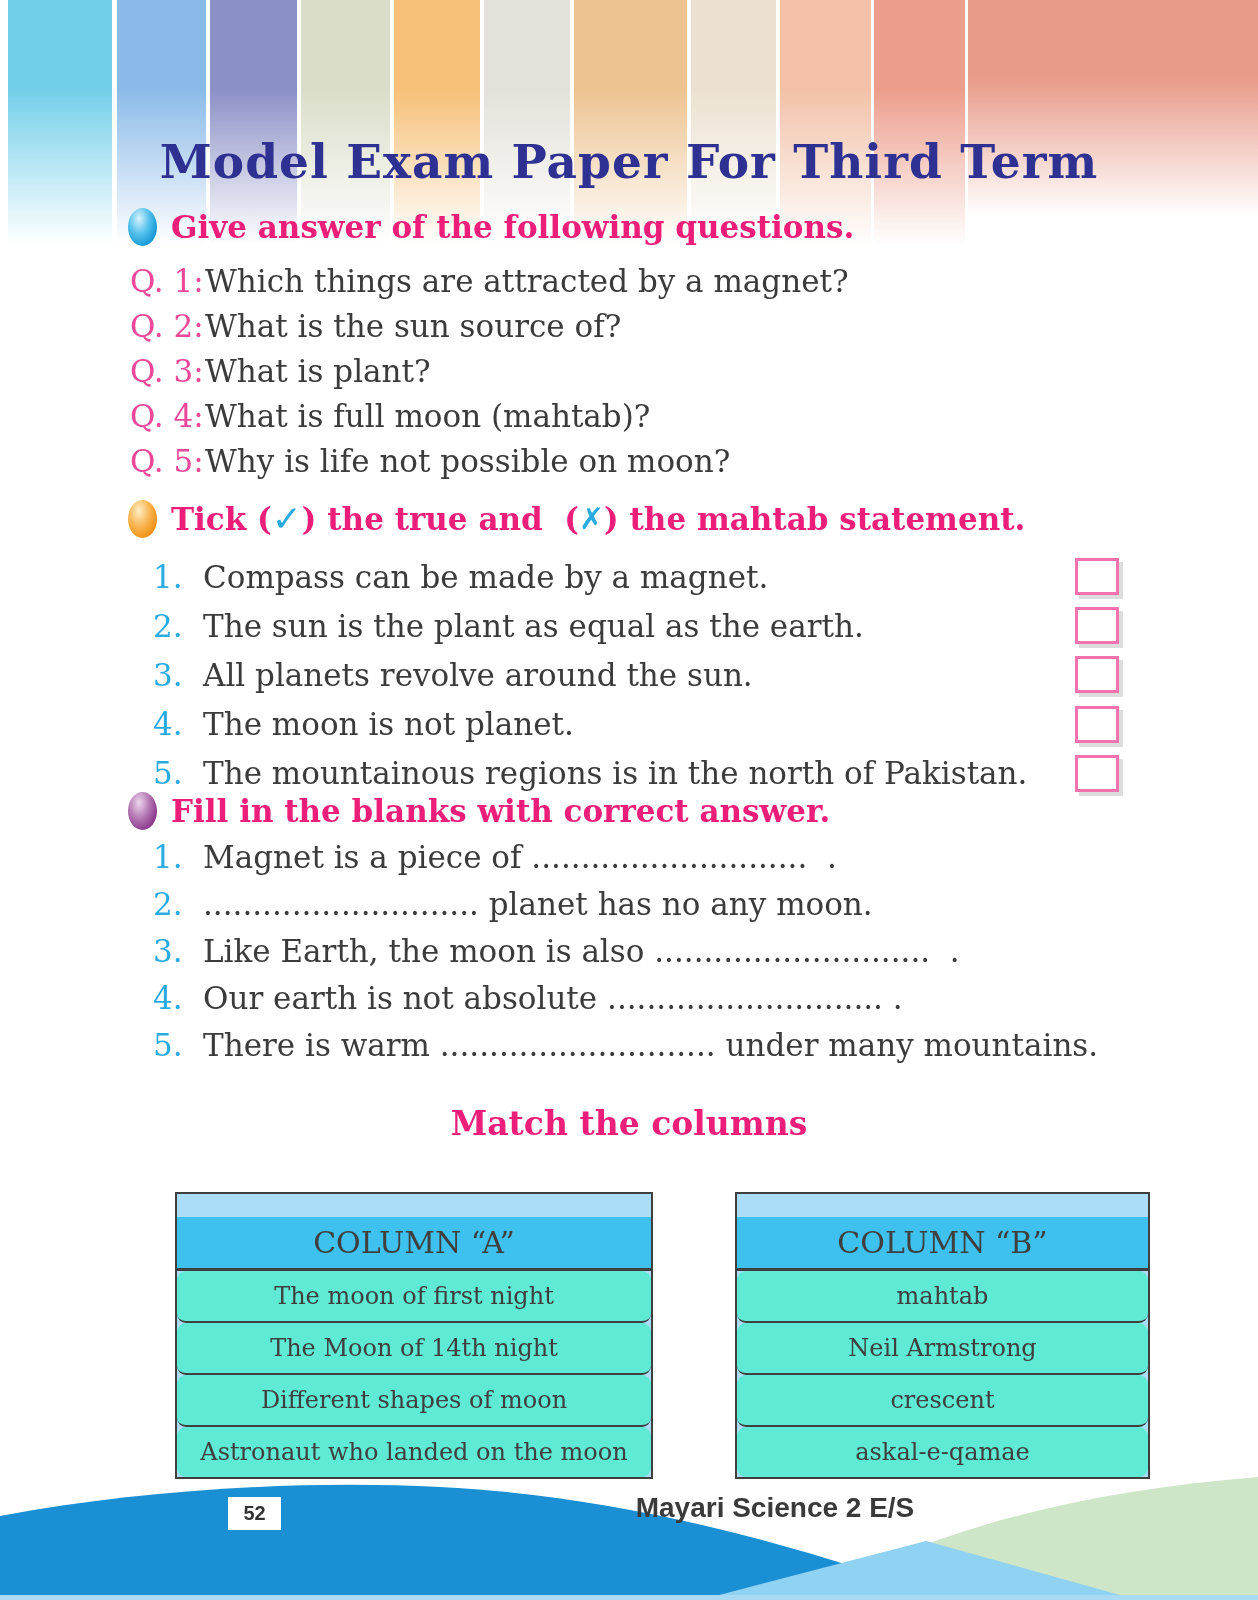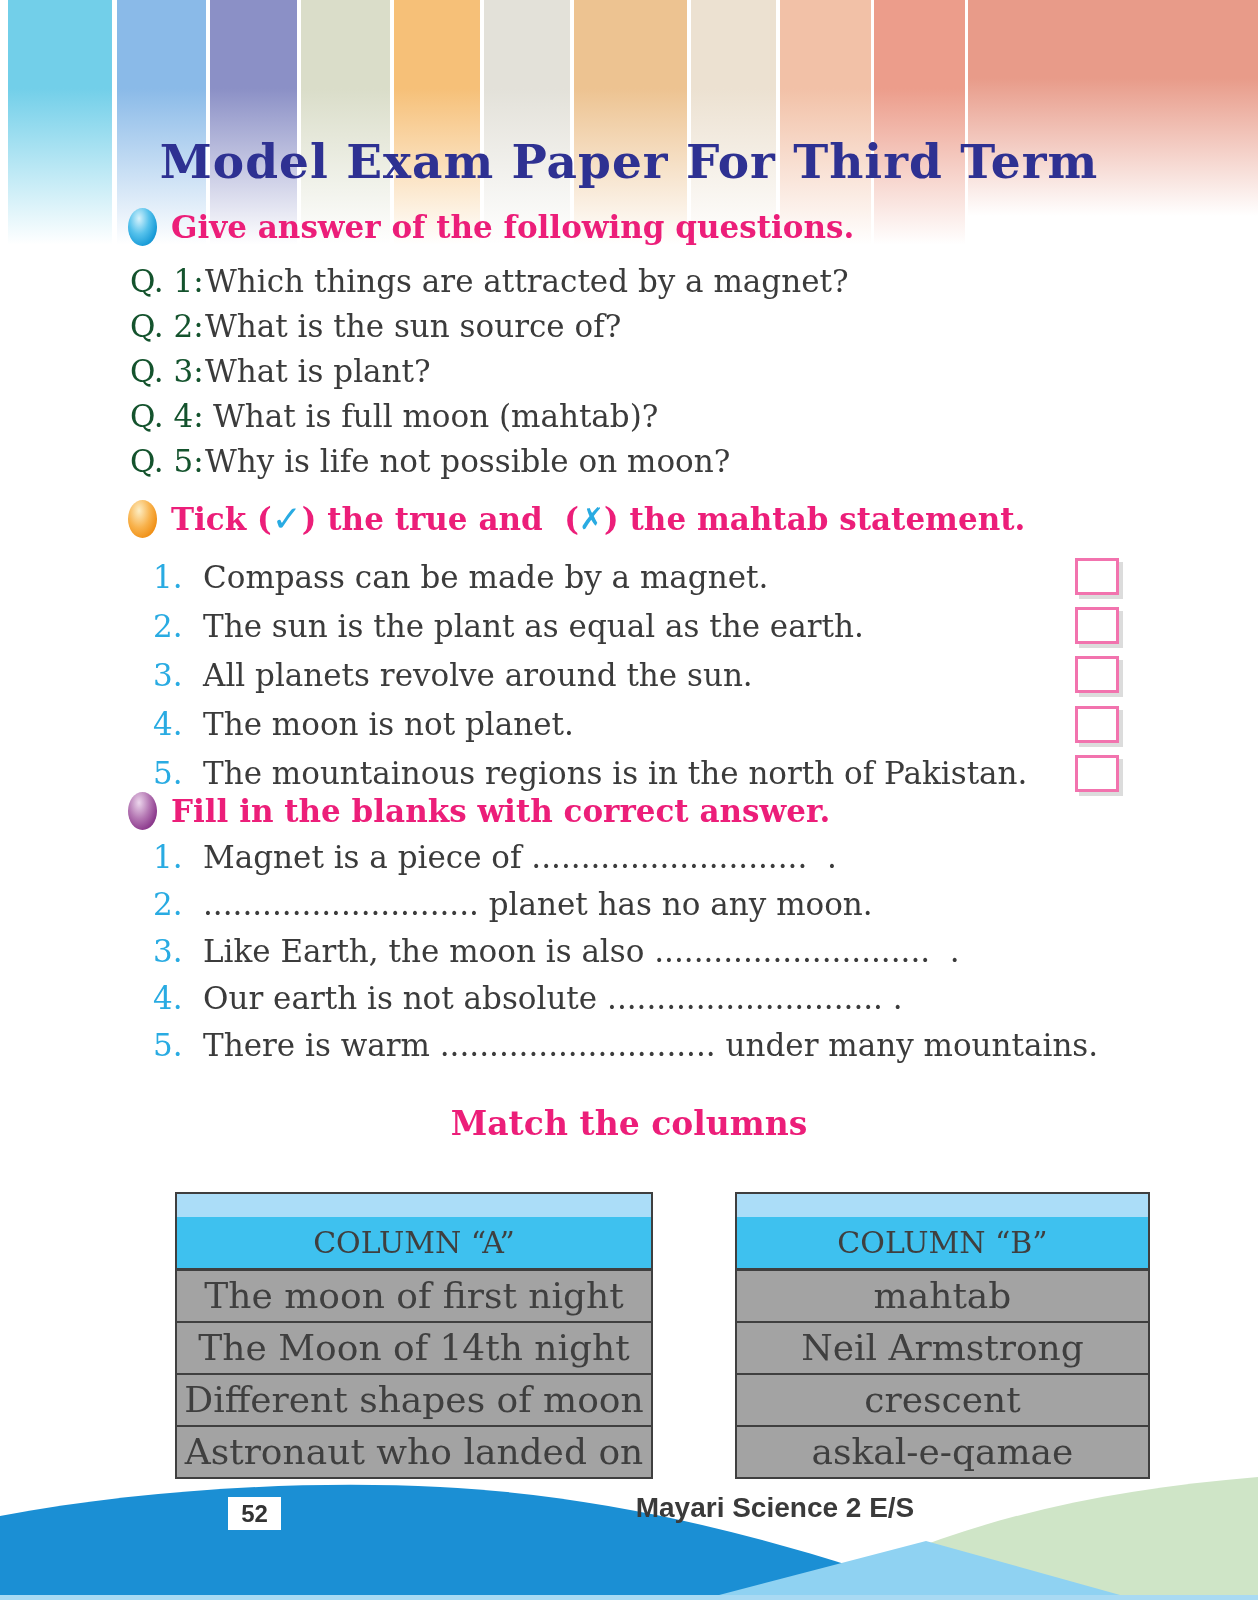--- a/index.html
+++ b/index.html
@@ -31,47 +31,47 @@
   .bullet{width:29px;height:38px;border-radius:50%;margin-right:14px;flex:0 0 auto;}
   .bullet-blue{background:radial-gradient(ellipse at 38% 28%, #d6f2fc 0%, #56c2ec 40%, #1a9cd8 72%, #0d77b5 100%);}
   .bullet-orange{background:radial-gradient(ellipse at 38% 28%, #fdeec4 0%, #f8b24c 45%, #ef8d12 78%, #c96f06 100%);}
   .bullet-purple{background:radial-gradient(ellipse at 38% 28%, #ecd6ec 0%, #b477b3 42%, #8e3d8f 72%, #6f2470 100%);}
   .sec-title{font-size:31px;font-weight:bold;color:#EC1E79;white-space:pre;}
   .sym{font-weight:bold;color:#29ABE2;white-space:pre;font-family:"DejaVu Sans",sans-serif;}
   .sym-check{font-size:36px;line-height:30px;}
   .sym-cross{font-size:30px;line-height:30px;}
   
   .q-row{position:absolute;left:130px;display:flex;font-size:31px;line-height:38px;}
-  .q-label{color:#14532d;width:75px;flex:0 0 auto;}
+  .q-label{color:#ec4899;width:75px;flex:0 0 auto;}
   .row-text{color:#3B3B3B;white-space:pre;}
   
   .n-row{position:absolute;left:153px;display:flex;font-size:31px;line-height:38px;}
   .n-num{color:#29ABE2;width:50px;flex:0 0 auto;}
   
   .checkbox{
     position:absolute;left:1075px;width:44px;height:37px;background:#ffffff;
     border:3px solid #F273AE;box-shadow:4px 4px 0 rgba(130,130,130,0.28);box-sizing:border-box;
   }
   
   .match-title{position:absolute;top:1104px;left:0;width:100%;text-align:center;
     font-size:33px;font-weight:bold;color:#EC1E79;}
   .mtable{position:absolute;top:1192px;border:2px solid #3F3F3F;box-sizing:border-box;background:#ABDDF8;}
   .mtable-a{left:175px;width:478px;}
   .mtable-b{left:735px;width:415px;}
   .mhead{height:51px;line-height:51px;text-align:center;font-size:30px;color:#3F3F3F;
     background:#3EC1EF;border-bottom:3px solid #3F3F3F;margin-top:23px;}
-  .mrow{height:50px;line-height:50px;text-align:center;font-size:36px;color:#3F3F3F;
-    background:#a3a3a3;border-bottom:2px solid #3F3F3F;}
+  .mrow{height:50px;line-height:50px;text-align:center;font-size:24px;color:#3F3F3F;
+    background:#5eead4;border-bottom:2px solid #3F3F3F;border-radius:9px;}
   .mrow:last-child{border-bottom:none;}
   
   .footer-svg{position:absolute;left:0;bottom:0;width:1258px;height:136px;display:block;}
   .page-num{
     position:absolute;left:228px;top:1497px;width:53px;height:33px;background:#ffffff;
     text-align:center;line-height:33px;font-family:"Liberation Sans",sans-serif;
-    font-weight:bold;font-size:24px;color:#333333;
+    font-weight:bold;font-size:20px;color:#333333;
   }
   .book-title{
     position:absolute;left:525px;top:1492px;width:500px;text-align:center;
     font-family:"Liberation Sans",sans-serif;font-weight:bold;font-size:28px;color:#3A3A3A;
   }
 </style>
 </head>
 <body>
 
 <div class="page">
@@ -101,21 +101,21 @@
     <span class="row-text">Which things are attracted by a magnet?</span>
   </div>
   <div class="q-row" style="top:307px;">
     <span class="q-label">Q. 2:</span>
     <span class="row-text">What is the sun source of?</span>
   </div>
   <div class="q-row" style="top:352px;">
     <span class="q-label">Q. 3:</span>
     <span class="row-text">What is plant?</span>
   </div>
-  <div class="q-row" style="top:397px;gap:8px;">
+  <div class="q-row" style="top:397px;">
     <span class="q-label">Q. 4:</span>
     <span class="row-text">What is full moon (mahtab)?</span>
   </div>
   <div class="q-row" style="top:442px;">
     <span class="q-label">Q. 5:</span>
     <span class="row-text">Why is life not possible on moon?</span>
   </div>
 
   <div class="sec-head" style="top:500px;">
     <span class="bullet bullet-orange"></span>

